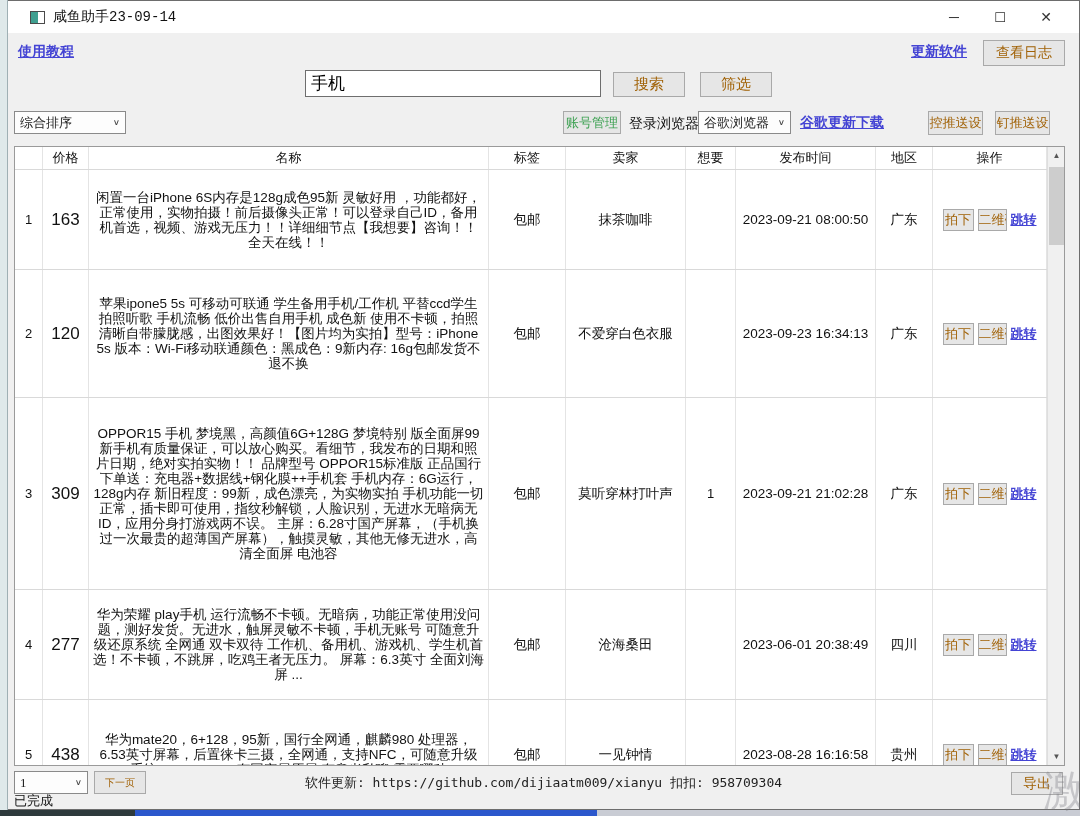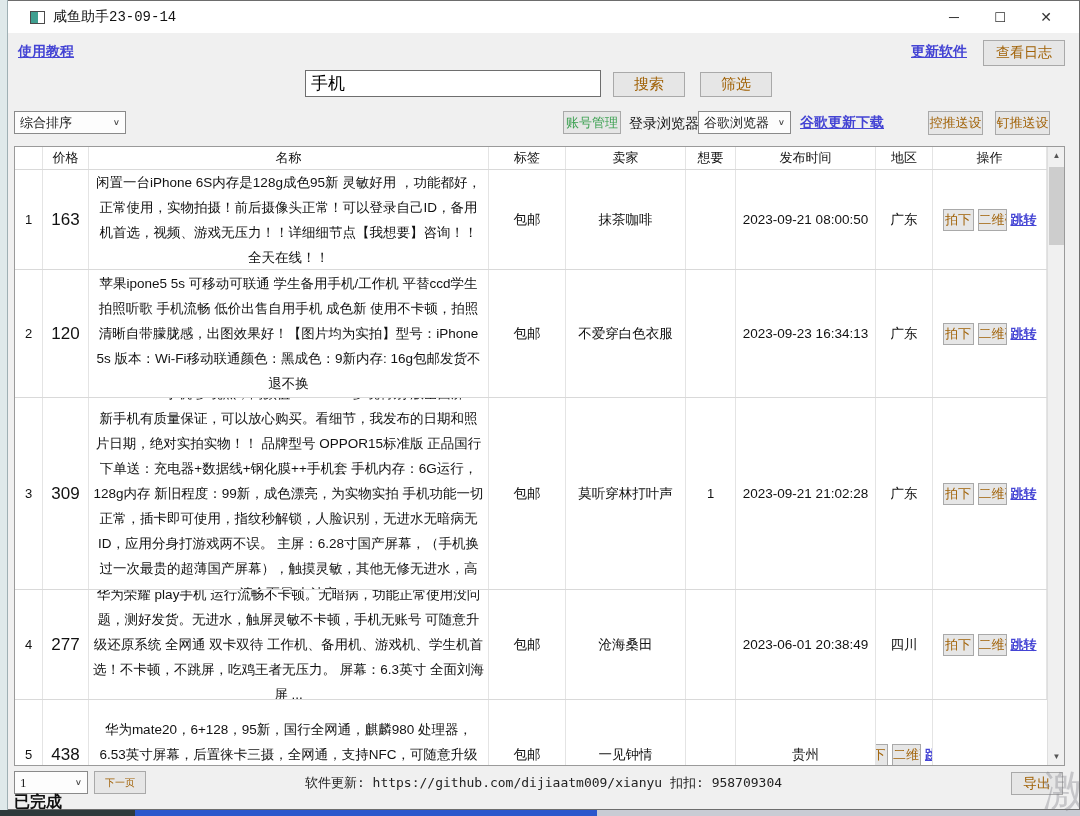--- a/index.html
+++ b/index.html
@@ -52,41 +52,41 @@
   .thead, .tr { display:grid; grid-template-columns:28px 46px 400px 77px 120px 50px 140px 57px 114px; width:1032px; }
   .thead { height:23px; border-bottom:1px solid #d9d9d9; }
   .th { display:flex; align-items:center; justify-content:center; font-size:13px; color:#111; border-right:1px solid #e4e4e4; }
   .tbody { position:absolute; left:0; top:23px; width:1032px; height:595px; overflow:hidden; }
   .tr { border-bottom:1px solid #d9d9d9; overflow:hidden; }
   .tr:nth-of-type(1){ height:100px; } .tr:nth-of-type(2){ height:128px; }
   .tr:nth-of-type(3){ height:192px; } .tr:nth-of-type(4){ height:110px; }
   .tr:nth-of-type(5){ height:110px; }
   .td { display:flex; align-items:center; justify-content:center; text-align:center; border-right:1px solid #e4e4e4; font-size:13px; color:#111; overflow:hidden; }
   .c-price { font-size:17px; }
-  .c-name { font-size:13.5px; line-height:25px; padding:2px 4px; }
+  .c-name { font-size:13.5px; line-height:15px; padding:2px 4px; }
   .c-tag, .c-seller, .c-region { font-size:13.5px; }
   .c-time { font-size:13.5px; white-space:nowrap; }
   .c-ops { gap:4px; }
   .op-btn { height:22px; font-size:13px; white-space:nowrap; overflow:hidden; padding:0; flex:none; }
   .op-buy { width:31px; } .op-qr { width:29px; }
   .jump { font-size:13px; font-weight:bold; flex:none; }
 
   
   .vscroll { position:absolute; right:0; top:0; width:17px; height:618px; background:#f0f0f0; border-left:1px solid #dedede; }
   .sb-arrow { position:absolute; left:0; width:17px; height:17px; display:flex; align-items:center; justify-content:center; font-size:8px; color:#555; cursor:pointer; }
   .sb-up { top:0; } .sb-down { bottom:0; }
   .sb-thumb { position:absolute; left:1px; top:20px; width:15px; height:78px; background:#cdcdcd; cursor:pointer; }
 
   
   .footer { position:absolute; left:0; top:768px; width:100%; height:26px; }
   .page-select { position:absolute; left:6px; top:2px; width:74px; font-family:"Liberation Serif","DejaVu Serif",serif; }
   .btn-next { position:absolute; left:86px; top:2px; width:52px; height:23px; font-size:10px; }
   .update-info { position:absolute; left:0; top:5px; width:100%; text-align:center; font-size:13px; color:#222; font-family:"DejaVu Sans Mono","Liberation Mono",monospace; }
   .btn-export { position:absolute; right:16px; top:3px; width:52px; height:23px; font-size:14px; }
-  .statusbar { position:absolute; left:6px; top:791px; font-size:16px; color:#111;font-weight:bold; }
+  .statusbar { position:absolute; left:6px; top:791px; font-size:13px; color:#111; }
 
   .watermark { position:absolute; right:-6px; bottom:-10px; font-size:42px; color:rgba(120,120,130,.35); pointer-events:none; }
 </style>
 </head>
 <body>
 
 <div class="desktop-strip">
   <div class="seg-dark"></div>
   <div class="seg-blue"></div>
 </div>
@@ -209,20 +209,21 @@
     </div>
   </div>
 
   <div class="tr">
     <div class="td c-idx">5</div>
     <div class="td c-price">438</div>
     <div class="td c-name">华为mate20，6+128，95新，国行全网通，麒麟980 处理器，6.53英寸屏幕，后置徕卡三摄，全网通，支持NFC，可随意升级系统 6+64   6+128 有国产屏原屏 有意者私聊 需要哪种</div>
     <div class="td c-tag">包邮</div>
     <div class="td c-seller">一见钟情</div>
     <div class="td c-want"></div>
+    <div class="td c-time">2023-08-28 16:16:58</div>
     <div class="td c-region">贵州</div>
     <div class="td c-ops">
       <button class="btn op-btn op-buy">拍下</button>
       <button class="btn op-btn op-qr">二维码</button>
       <a class="link jump">跳转</a>
     </div>
   </div>
 </div>
     <div class="vscroll">
       <div class="sb-arrow sb-up">▲</div>

